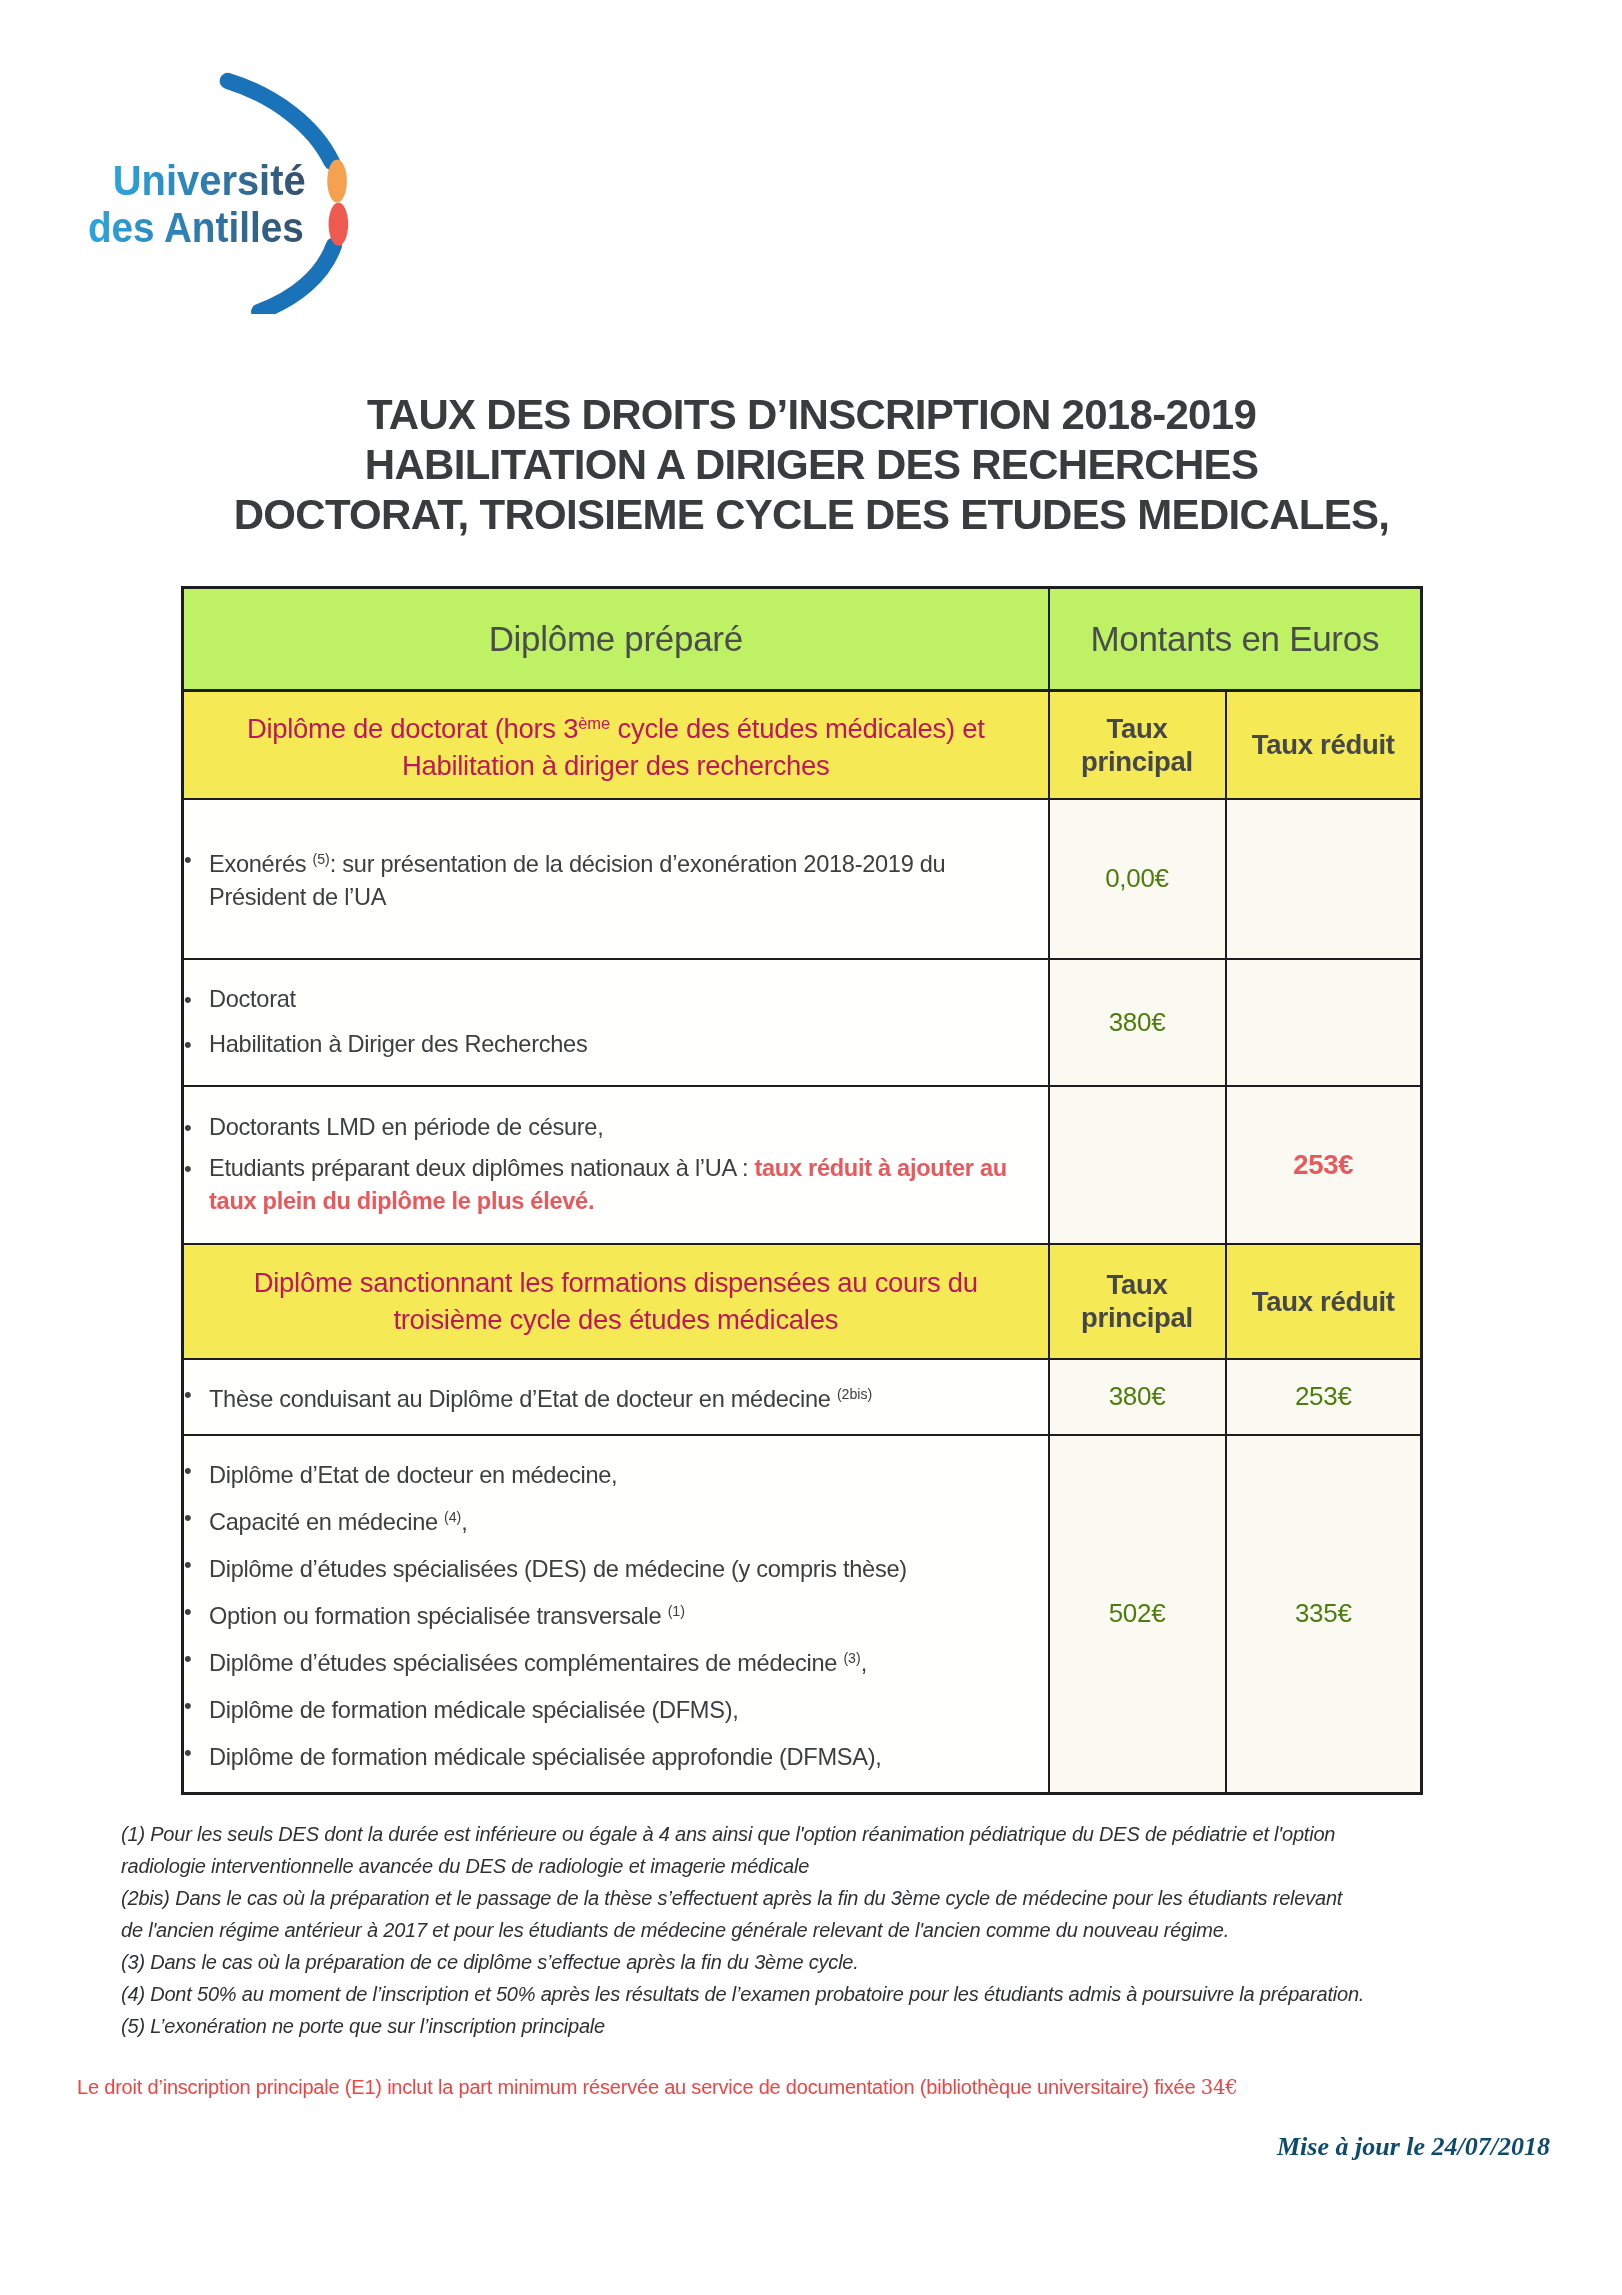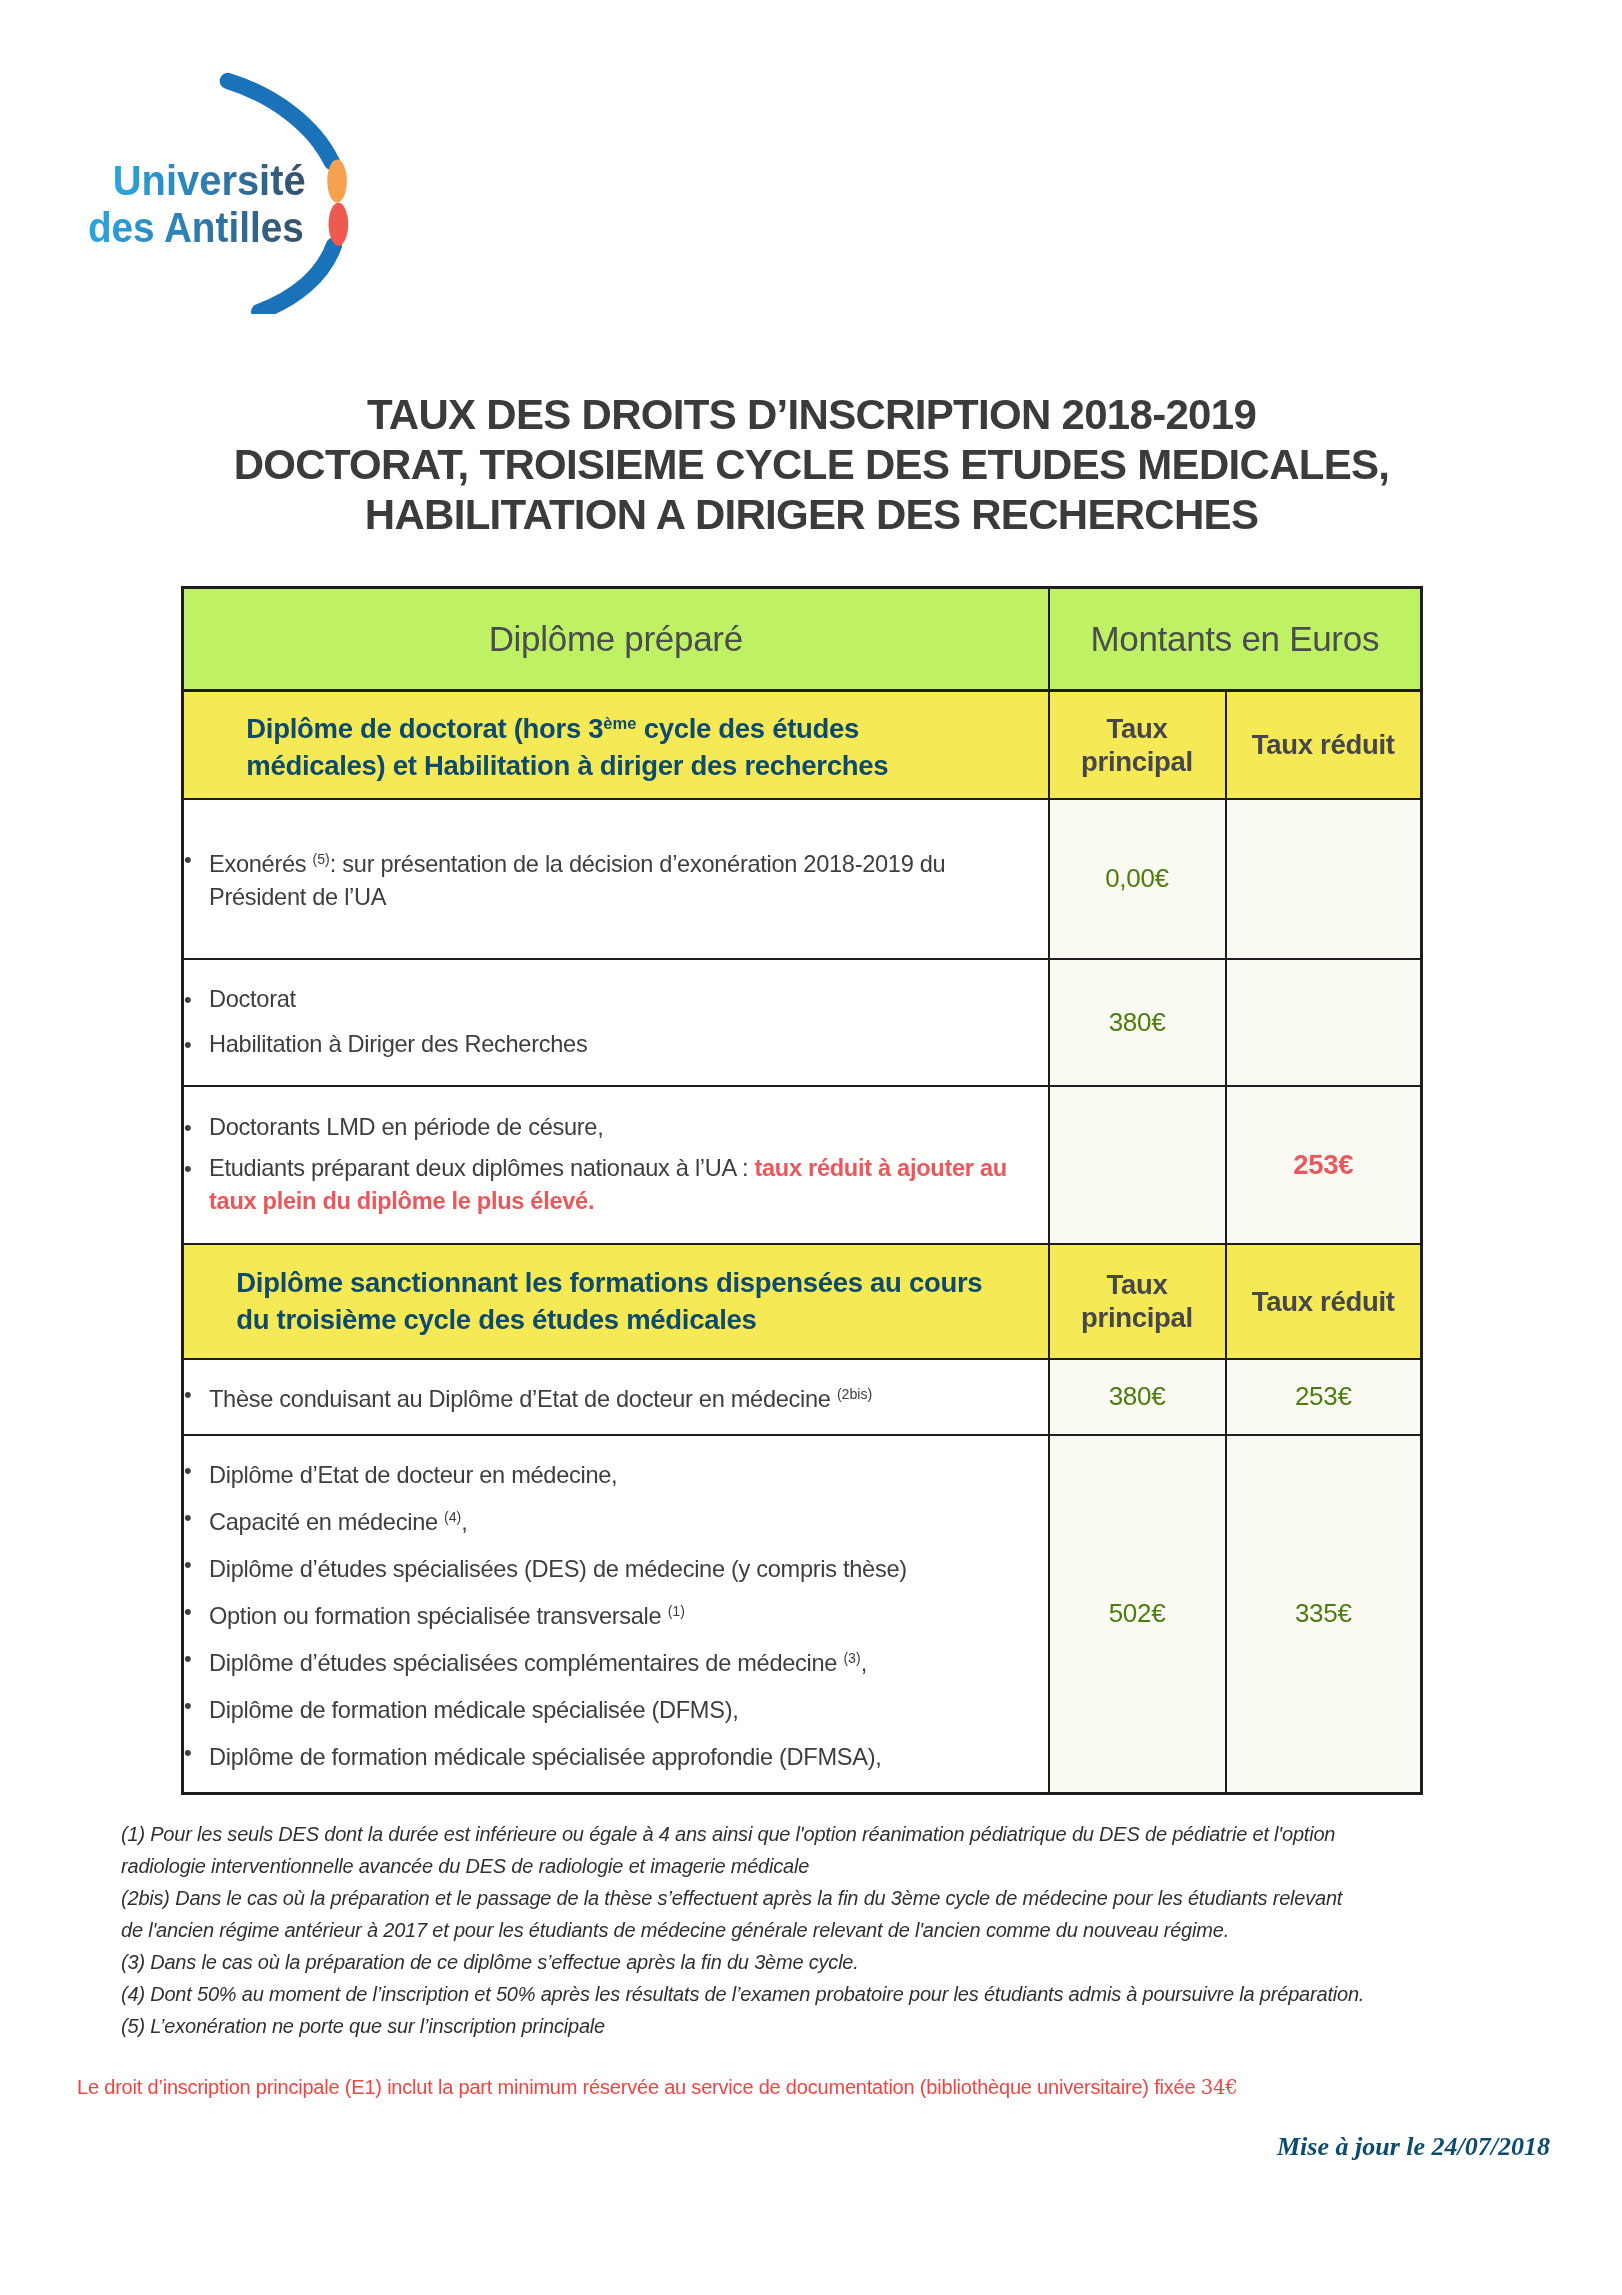--- a/index.html
+++ b/index.html
@@ -30,22 +30,22 @@
   }
   tr.r1{height:103px;} tr.r2{height:108px;} tr.r3{height:160px;}
   tr.r4{height:127px;} tr.r5{height:158px;} tr.r6{height:115px;}
   tr.r7{height:76px;} tr.r8{height:359px;}
   tr.r1 td{border-bottom-width:3.3px;}
   td.head{
     text-align:center;font-size:35px;color:#4a4c4e;background:#bef264;
   }
   td.yellow{background:#f6e956;}
   td.section{
-    text-align:left;font-weight:bold;font-size:27.5px;line-height:37px;
-    color:#0c4a6e;
+    text-align:center;font-weight:normal;font-size:27.5px;line-height:37px;
+    color:#be185d;
   }
   td.section .inner{max-width:739px;margin:0 auto;}
   td.taux-h{
     text-align:center;font-weight:bold;font-size:27.5px;line-height:33px;
     color:#454749;
   }
   td.taux-h .inner{max-width:144px;margin:0 auto;}
   td.cells{padding-left:18.3px;padding-right:6.5px;background:#fffffd;}
   td.amount{
     text-align:center;font-size:26px;color:#4d7c0f;background:#fbfaf2;
@@ -96,22 +96,22 @@
     <path d="M 249,44 C 320,66 381,112 408,168" fill="none" stroke="#1a72b8" stroke-width="25" stroke-linecap="round"></path>
     <path d="M 411,296 C 394,342 352,377 297,397" fill="none" stroke="#1a72b8" stroke-width="25" stroke-linecap="round"></path>
     <ellipse cx="416" cy="197" rx="15" ry="33" fill="#f5a14f"></ellipse>
     <ellipse cx="418" cy="263" rx="15" ry="33" fill="#ee5a4f"></ellipse>
     <text x="73" y="218" font-family="Liberation Sans, sans-serif" font-weight="bold" font-size="64" fill="url(#lg)" textLength="295" lengthAdjust="spacingAndGlyphs">Université</text>
     <text x="35" y="290" font-family="Liberation Sans, sans-serif" font-weight="bold" font-size="64" fill="url(#lg)" textLength="330" lengthAdjust="spacingAndGlyphs">des Antilles</text>
   </svg>
 
   <div class="title">
     <div>TAUX DES DROITS D’INSCRIPTION 2018-2019</div>
+    <div>HABILITATION A DIRIGER DES RECHERCHES</div>
     <div>DOCTORAT, TROISIEME CYCLE DES ETUDES MEDICALES,</div>
-    <div>HABILITATION A DIRIGER DES RECHERCHES</div>
   </div>
 
   <table class="fees">
     <colgroup>
       <col style="width:866px">
         <col style="width:177px">
         <col style="width:196px">
     </colgroup>
 
     <tbody>

